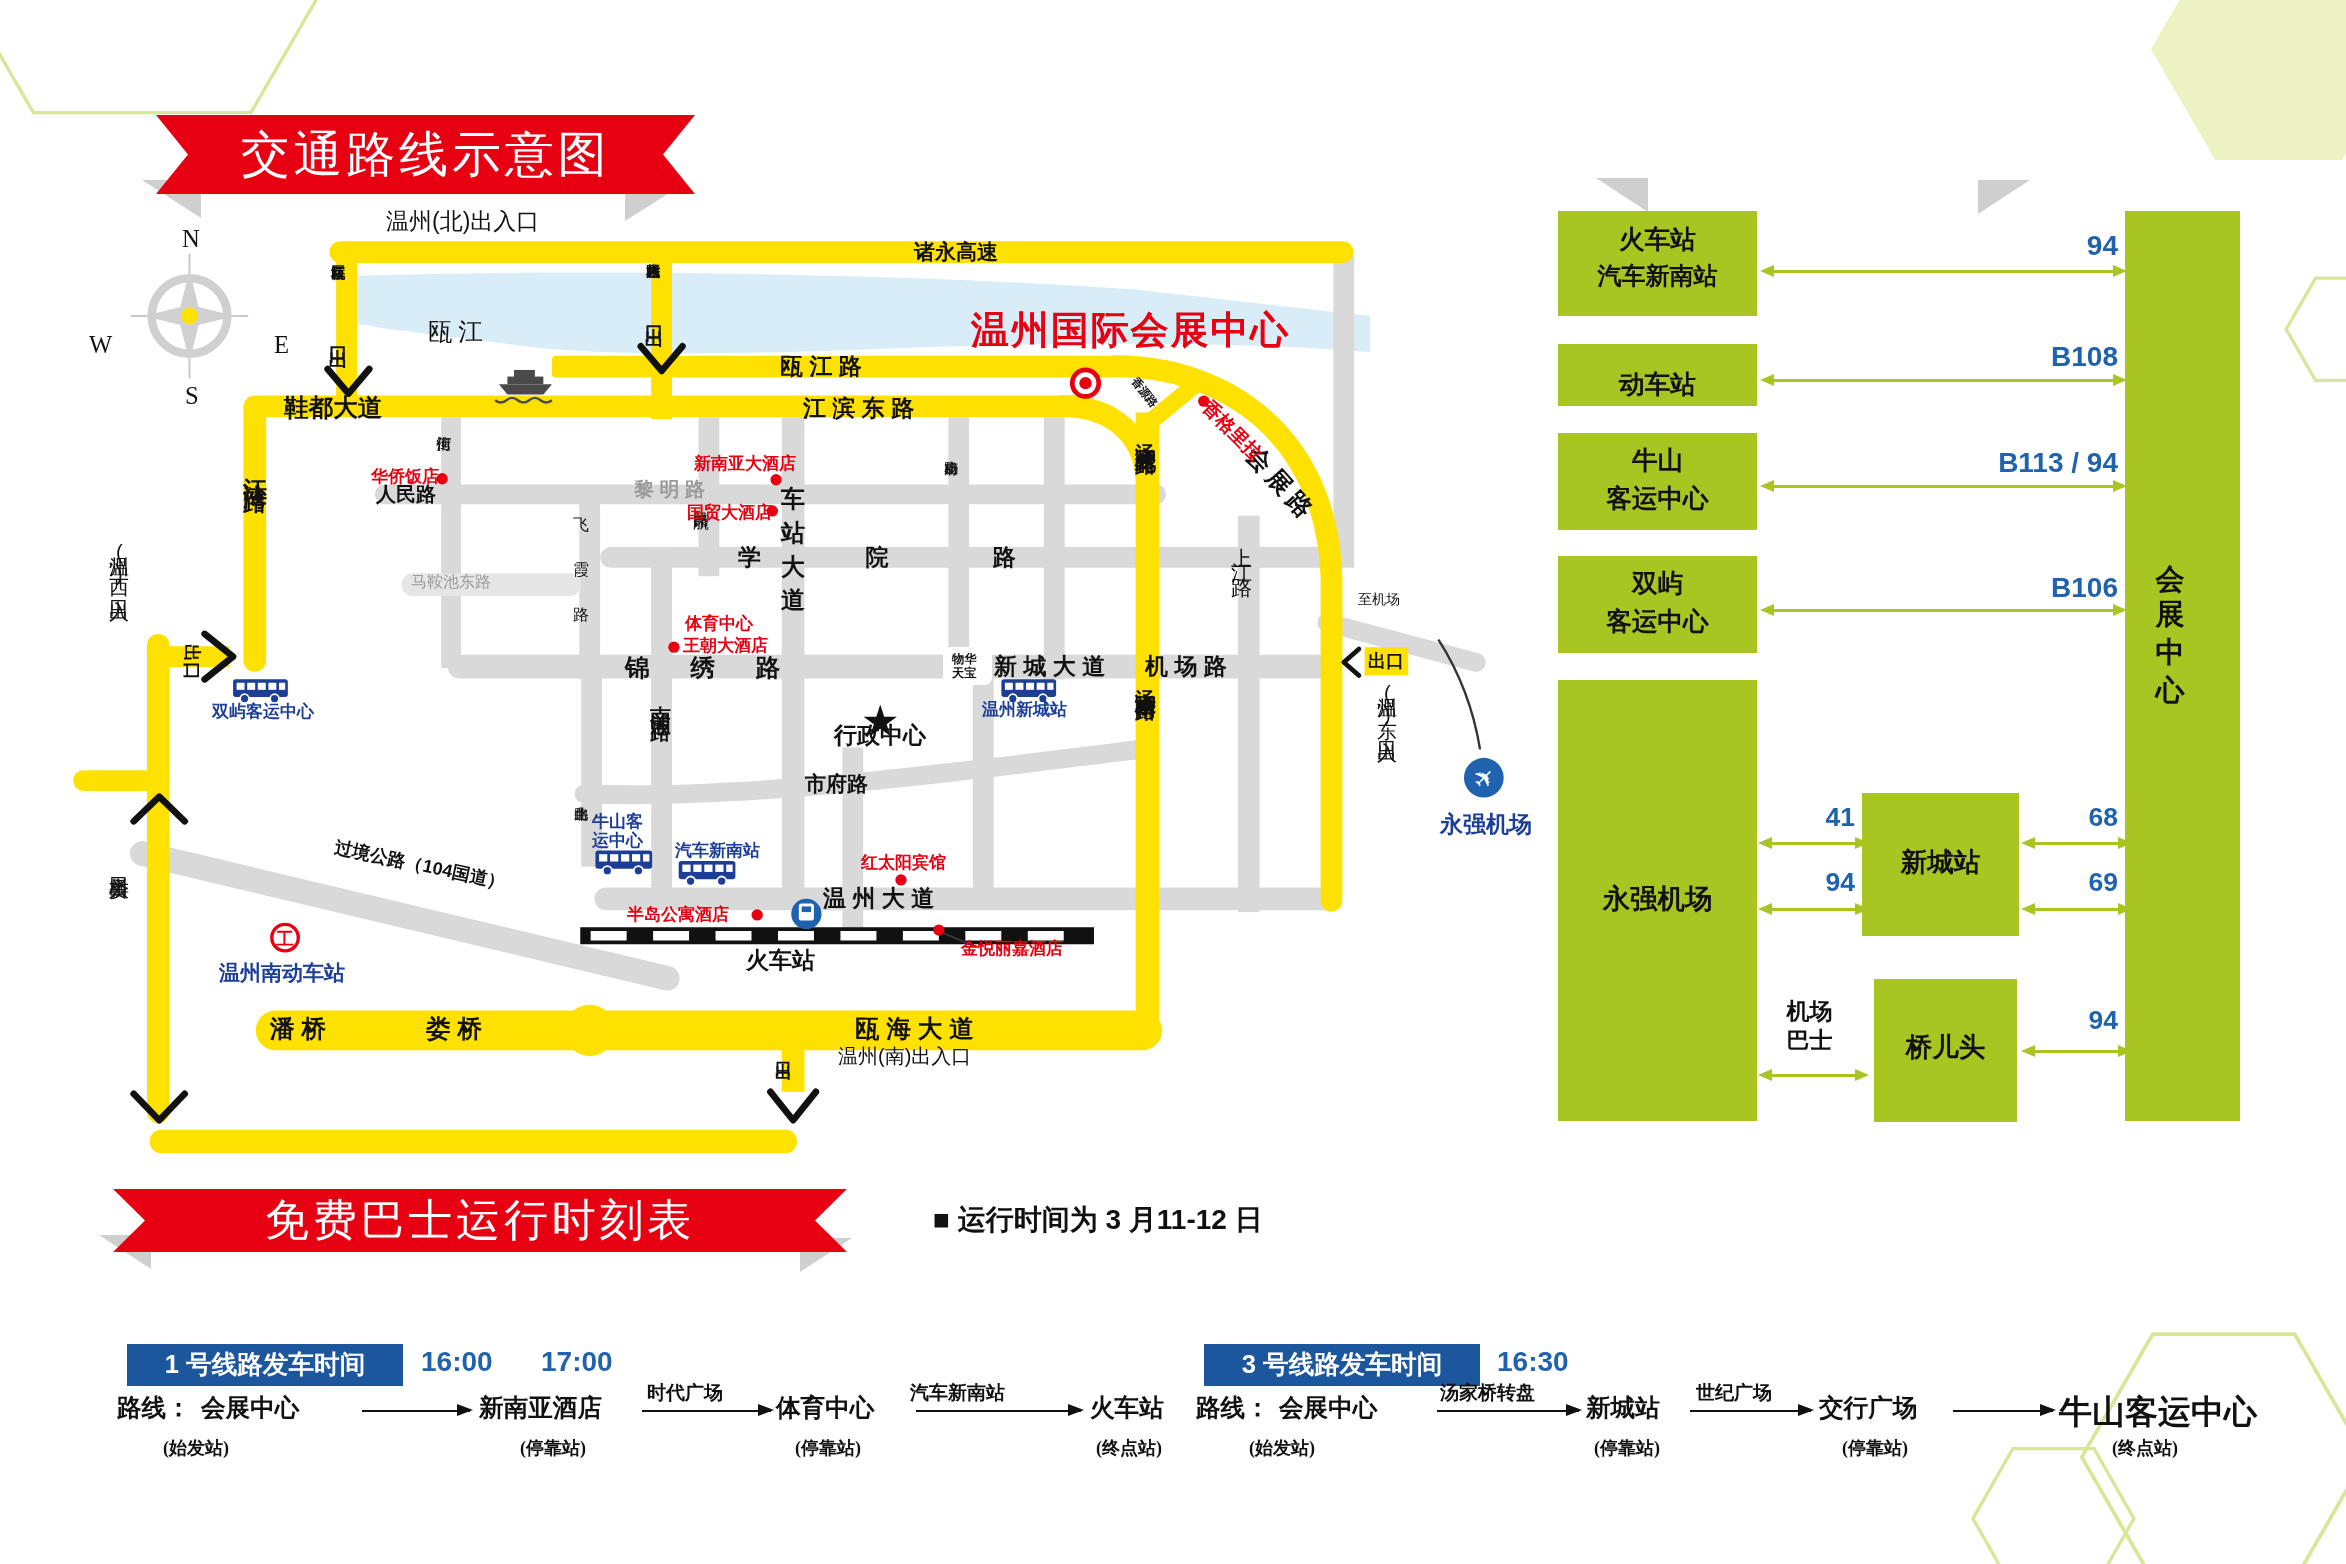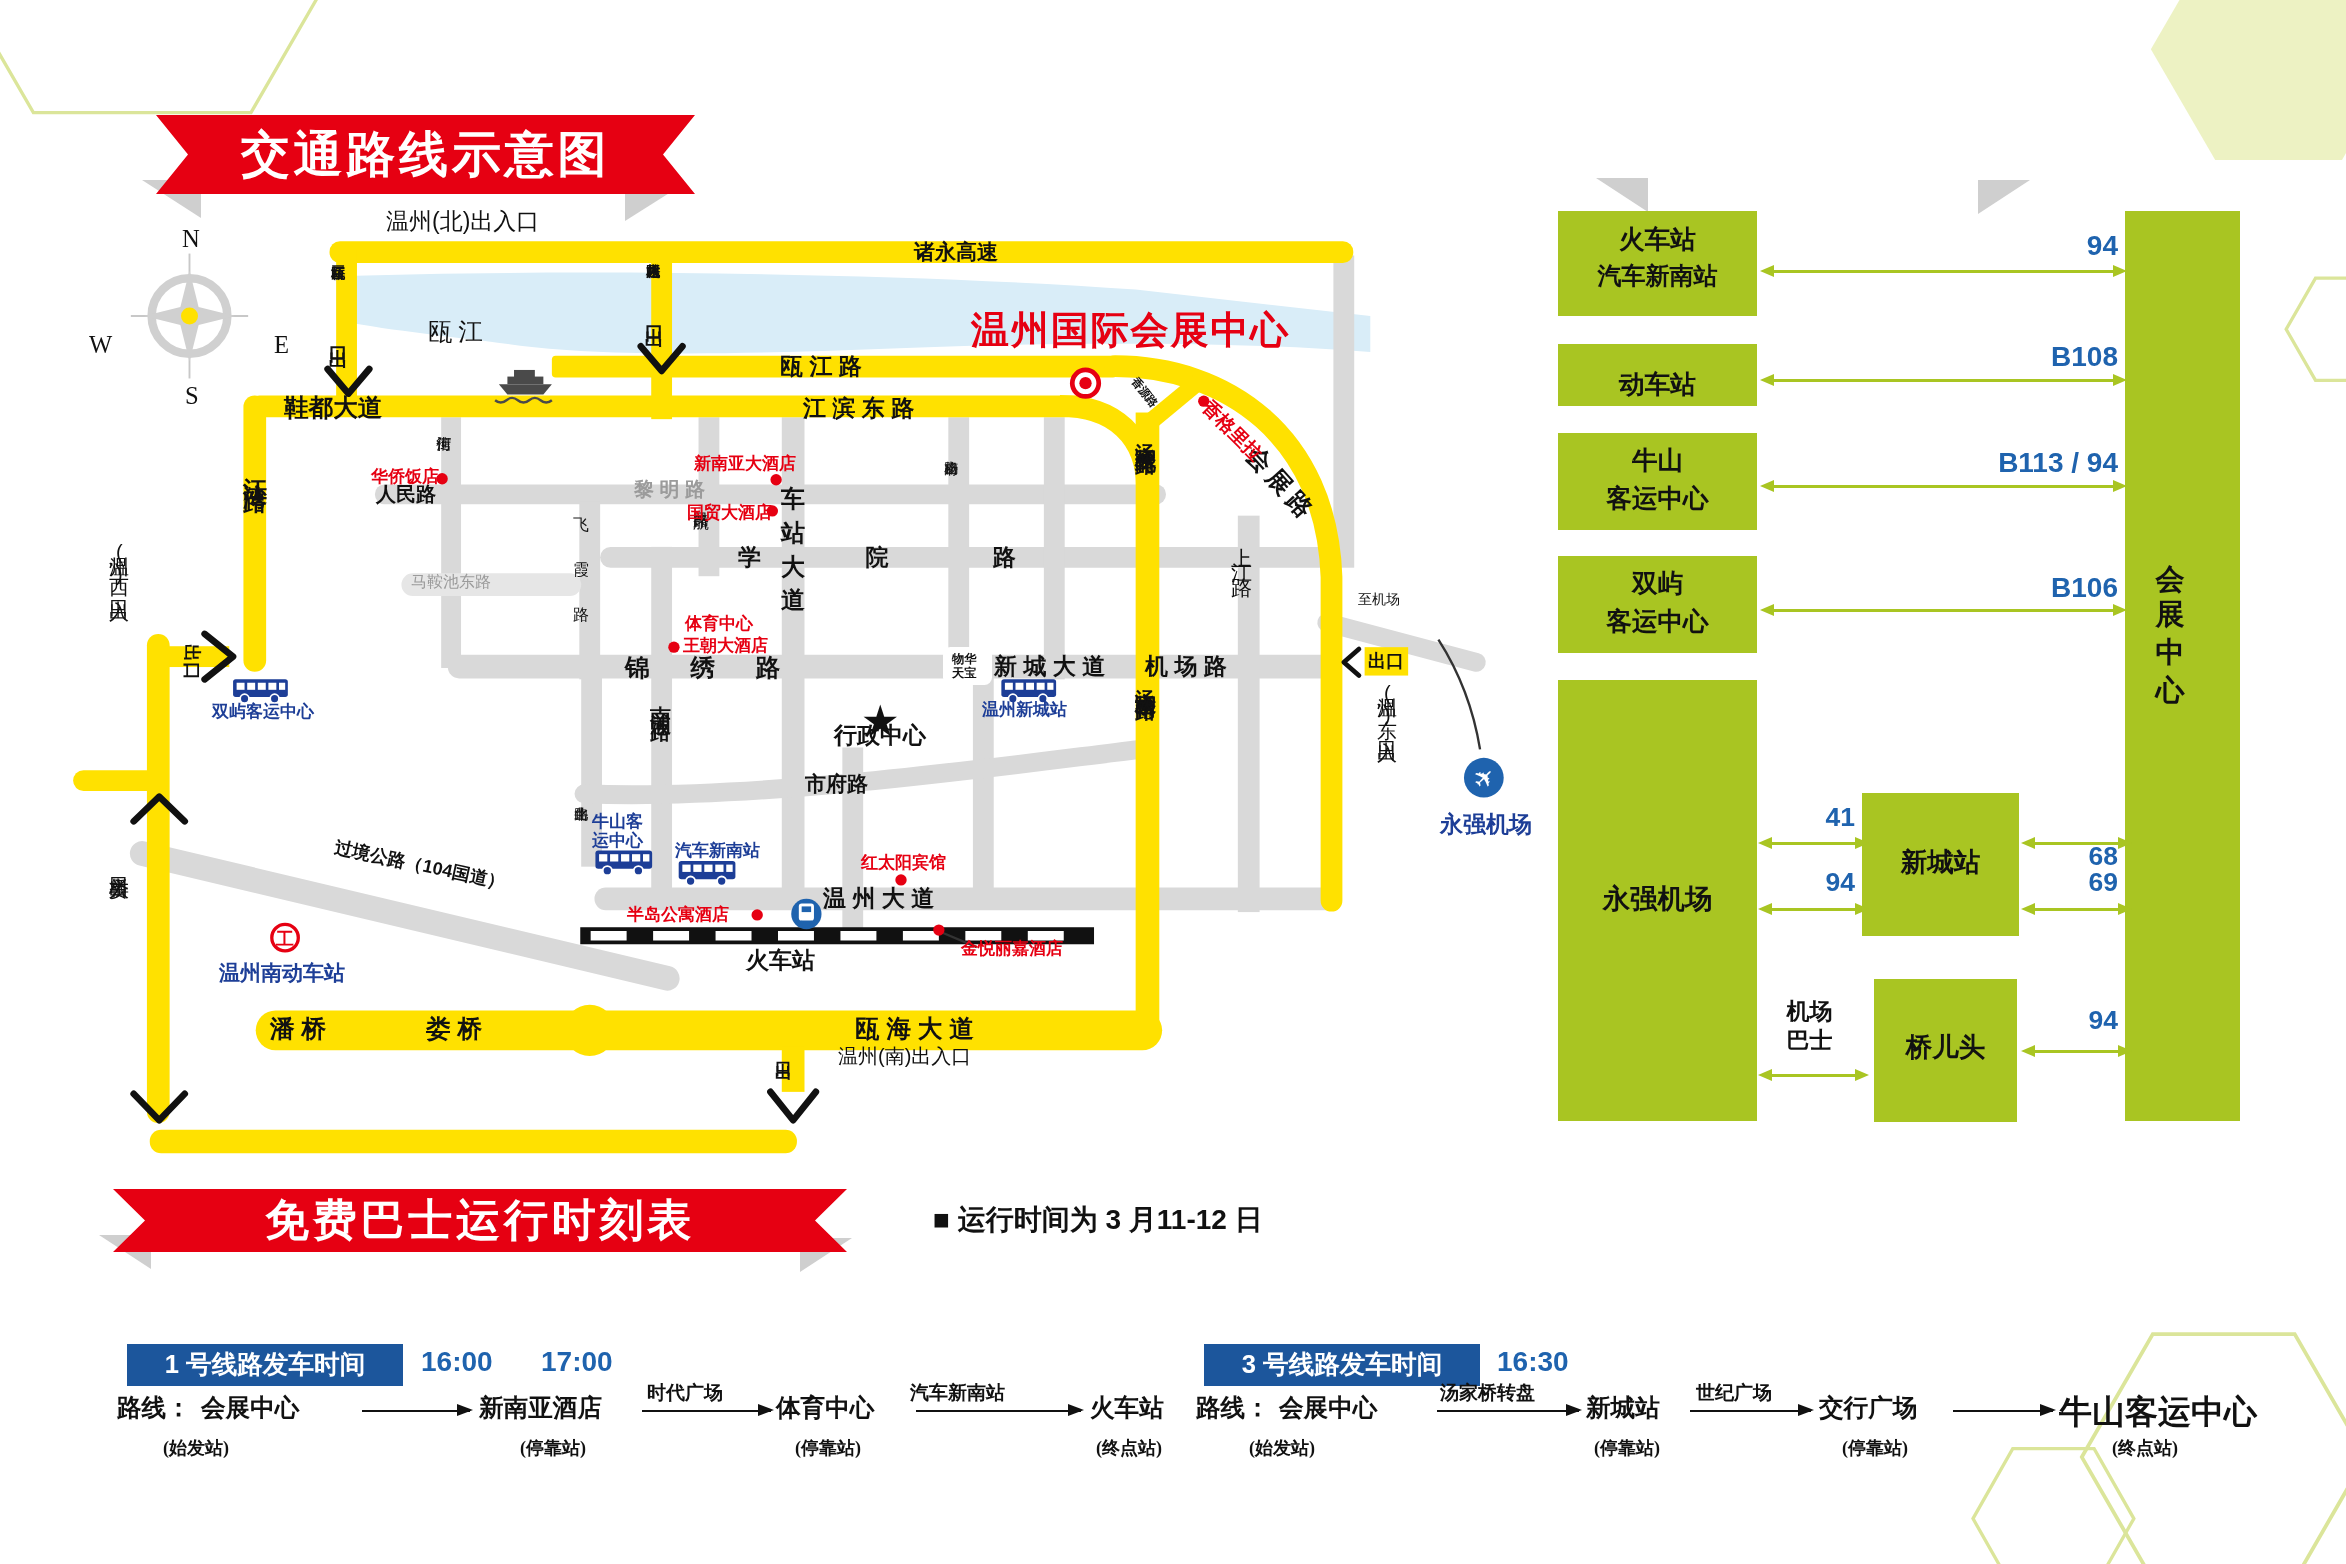--- a/index.html
+++ b/index.html
@@ -13,21 +13,21 @@
   .blue{color:#1d3e97;}
   .num{color:#1f63ae;font-weight:bold;text-align:right;}
   .gray{color:#9b9b9b;}
   .white{color:#fff;}
   .vert{writing-mode:vertical-rl;text-orientation:upright;}
   .ctr{text-align:center;}
   .box{position:absolute;}
   .gb{background:#a9c522;}
   .nb{background:#1c569c;}
   .wb{background:#fff;border-radius:7.6px;}
-  .ribbon{position:absolute;background:#e60012;color:#fff;font-weight:bold;display:flex;
+  .ribbon{position:absolute;background:#e60012;color:#fff;font-weight:normal;display:flex;
           align-items:center;justify-content:center;z-index:3;letter-spacing:3.8px;
           clip-path:polygon(0 0,100% 0,calc(100% - 32px) 50%,100% 100%,0 100%,32px 50%);}
   .fold{position:absolute;width:0;height:0;z-index:2;}
   .ga{position:absolute;height:0;border-top:3.8px solid #a9c522;}
   .ga::before,.ga::after{content:"";position:absolute;top:-8.5px;width:0;height:0;
       border-top:6.6px solid transparent;border-bottom:6.6px solid transparent;}
   .ga::before{left:-12.3px;border-right:14px solid #a9c522;}
   .ga::after{right:-12.3px;border-left:14px solid #a9c522;}
   .ra{position:absolute;height:0;border-top:2.8px solid #111;}
   .ra::after{content:"";position:absolute;right:-2.8px;top:-8.5px;width:0;height:0;
@@ -288,21 +288,21 @@
       <div class="lb b ctr" style="left: 1862px; top: 848px; font-size: 26.5px; width: 157px;">新城站</div>
       <div class="lb b ctr" style="left: 1874px; top: 1033px; font-size: 26.5px; width: 143px;">桥儿头</div>
       <div class="lb b ctr" style="left: 1764px; top: 999px; font-size: 23px; width: 91px;">机场</div>
       <div class="lb b ctr" style="left: 1764px; top: 1028px; font-size: 23px; width: 91px;">巴士</div>
       <div class="lb num" style="left: 1768px; top: 230px; font-size: 28px; width: 350px;">94</div>
       <div class="lb num" style="left: 1768px; top: 341px; font-size: 28px; width: 350px;">B108</div>
       <div class="lb num" style="left: 1768px; top: 447px; font-size: 28px; width: 350px;">B113 / 94</div>
       <div class="lb num" style="left: 1768px; top: 572px; font-size: 28px; width: 350px;">B106</div>
       <div class="lb num" style="left: 1764px; top: 803px; font-size: 26.5px; width: 91px;">41</div>
       <div class="lb num" style="left: 1764px; top: 868px; font-size: 26.5px; width: 91px;">94</div>
-      <div class="lb num" style="left: 2027px; top: 803px; font-size: 26.5px; width: 91px; margin-top: 39px;">68</div>
+      <div class="lb num" style="left: 2027px; top: 803px; font-size: 26.5px; width: 91px;">68</div>
       <div class="lb num" style="left: 2027px; top: 868px; font-size: 26.5px; width: 91px;">69</div>
       <div class="lb num" style="left: 2027px; top: 1006px; font-size: 26.5px; width: 91px;">94</div>
       <div class="lb b" style="left: 933px; top: 1204px; font-size: 28px;">■ 运行时间为 3 月11-12 日</div>
       <div class="lb b white ctr" style="left: 127px; top: 1350px; font-size: 25.6px; width: 276px;">1 号线路发车时间</div>
       <div class="lb num" style="left: 421px; top: 1346px; font-size: 28px;">16:00</div>
       <div class="lb num" style="left: 541px; top: 1346px; font-size: 28px;">17:00</div>
       <div class="lb b" style="left: 117px; top: 1394px; font-size: 24.6px;">路线：</div>
       <div class="lb b" style="left: 201px; top: 1394px; font-size: 24.6px;">会展中心</div>
       <div class="lb b" style="left: 479px; top: 1394px; font-size: 24.6px;">新南亚酒店</div>
       <div class="lb b" style="left: 647px; top: 1382px; font-size: 19px;">时代广场</div>

